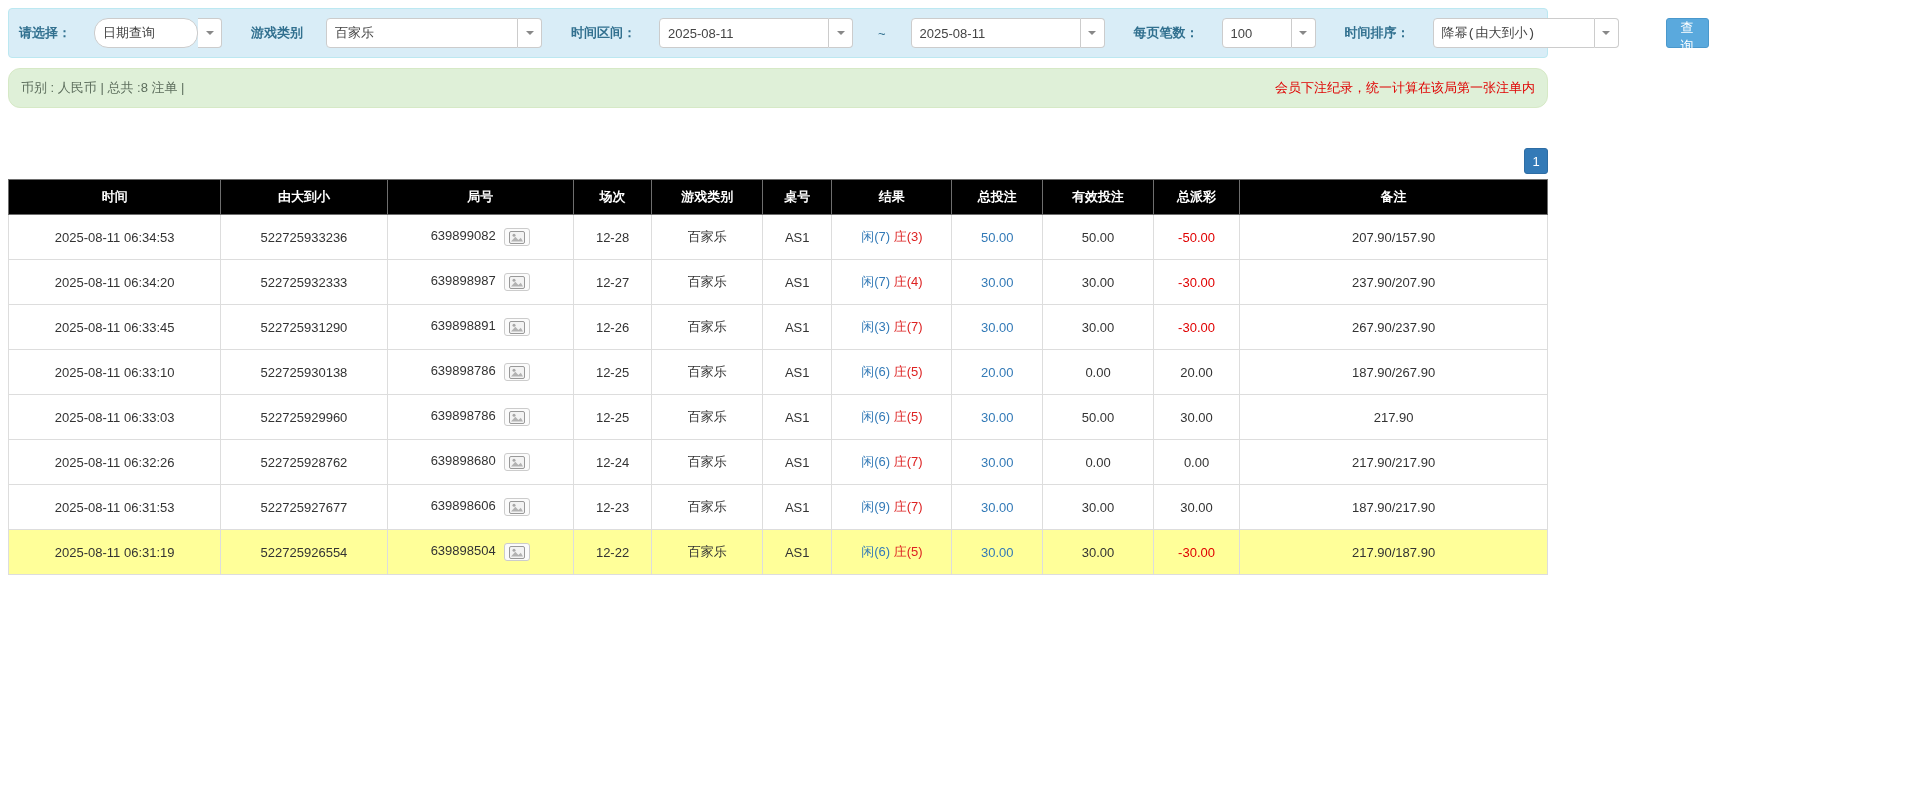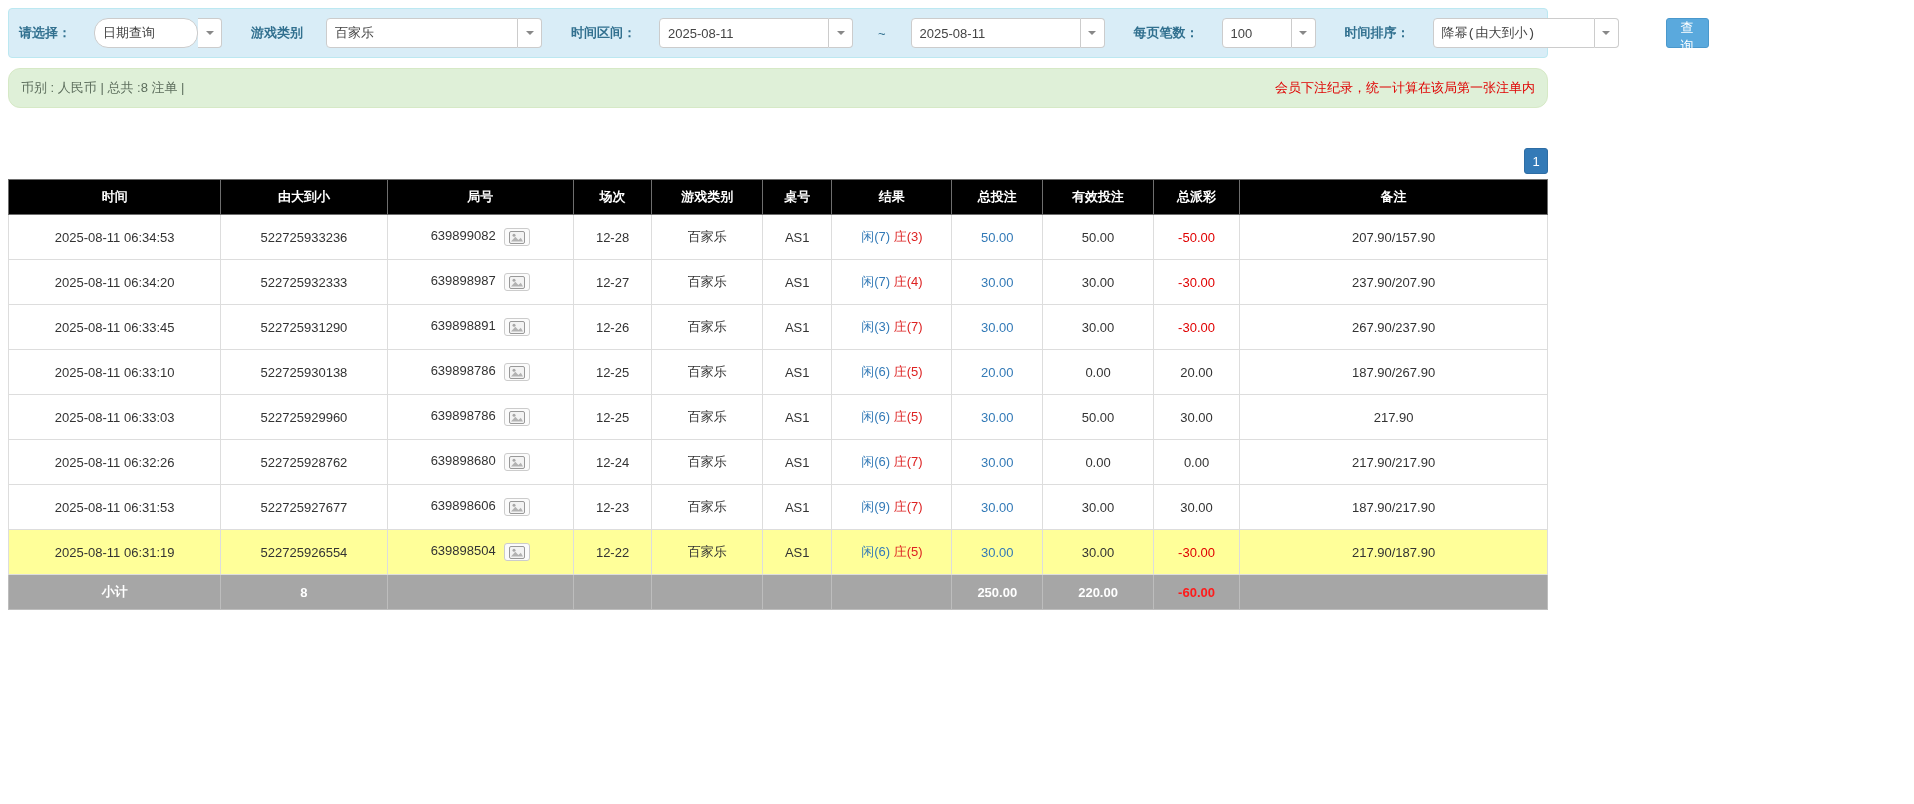--- a/index.html
+++ b/index.html
@@ -322,29 +322,16 @@
           <td>百家乐</td>
           <td>AS1</td>
           <td><span class="res-player">闲(6)</span> <span class="res-banker">庄(5)</span></td>
           <td><a class="bet-link">30.00</a></td>
           <td>30.00</td>
           <td class="neg">-30.00</td>
           <td>217.90/187.90</td>
         </tr>
       </tbody>
     <tfoot>
-        <tr>
-          <td>小计</td>
-          <td>8</td>
-          <td></td>
-          <td></td>
-          <td></td>
-          <td></td>
-          <td></td>
-          <td>250.00</td>
-          <td>220.00</td>
-          <td class="neg">-60.00</td>
-          <td></td>
-        </tr>
       </tfoot>
   </table>
 
 </div>
 
 </body></html>

